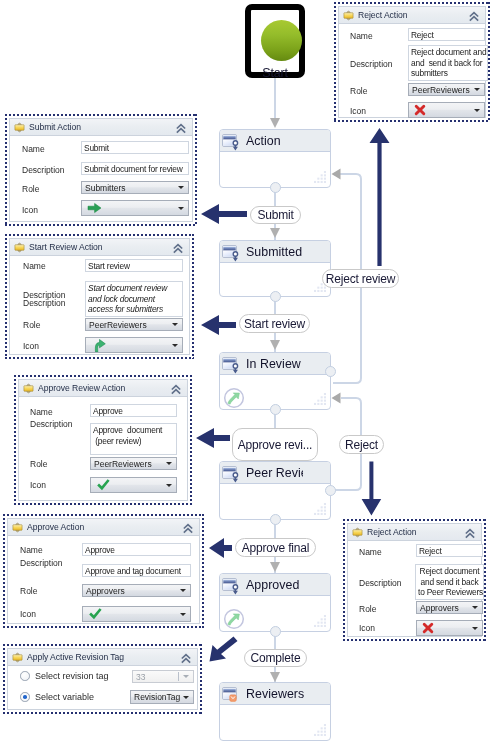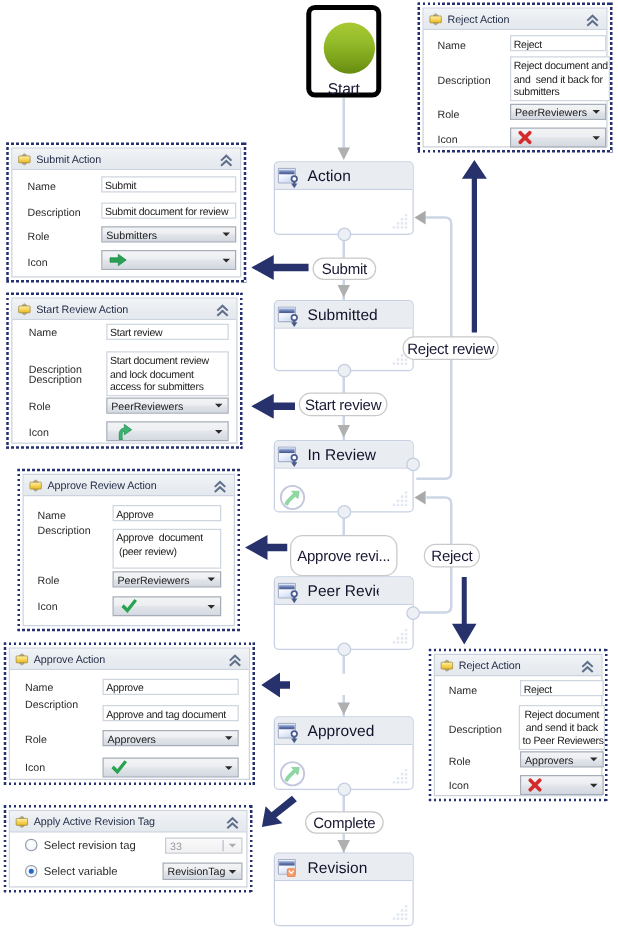--- a/index.html
+++ b/index.html
@@ -28,21 +28,21 @@
   .ln{position:absolute;background:#ccd6e6;}
   .tri{position:absolute;width:0;height:0;border-left:5px solid transparent;
        border-right:5px solid transparent;border-top:10px solid #b0b0b0;}
 
   
   .navyarrow{position:absolute;}
   .conn{position:absolute;}
   .tri-left{position:absolute;}
 
   
-  .startbox{position:absolute;box-sizing:border-box;border:4px solid #000000;
+  .startbox{position:absolute;box-sizing:border-box;border:6px solid #000000;
             border-radius:7px;background:#ffffff;}
   .startcircle{position:absolute;left:9.5px;top:10px;width:41px;height:41px;border-radius:50%;
             background:linear-gradient(to bottom,#a8c932 0%,#95bd2b 35%,#7aa119 75%,#658a10 100%);}
   .startlbl{position:absolute;left:0;right:0;top:56px;text-align:center;
             font-size:12.5px;color:#191935;letter-spacing:-0.2px;}
 
   
   .sicon{flex:0 0 17px;margin-top:4px;}
   .actionbadge{position:absolute;}
 
@@ -378,41 +378,42 @@
               <stop offset="60%" stop-color="#5f73a8"></stop>
               <stop offset="100%" stop-color="#46578f"></stop>
             </linearGradient>
             <linearGradient id="sgw2" x1="0.1" y1="0" x2="0.9" y2="1">
               <stop offset="0%" stop-color="#fdfdff"></stop>
               <stop offset="50%" stop-color="#e4ebfb"></stop>
               <stop offset="100%" stop-color="#c9d5ef"></stop>
             </linearGradient>
           </defs>
         </svg>
-    <span class="lbl">Revision</span>
+    <span class="lbl">Reviewers</span>
   </div>
   <svg class="grip" width="12" height="12" viewBox="0 0 11.6 11.6">
         <g fill="#e3e7f2">
           <rect x="9.6" y="0.0" width="2" height="2"></rect>
           <rect x="6.4" y="3.2" width="2" height="2"></rect>
           <rect x="9.6" y="3.2" width="2" height="2"></rect>
           <rect x="3.2" y="6.4" width="2" height="2"></rect>
           <rect x="6.4" y="6.4" width="2" height="2"></rect>
           <rect x="9.6" y="6.4" width="2" height="2"></rect>
           <rect x="0.0" y="9.6" width="2" height="2"></rect>
           <rect x="3.2" y="9.6" width="2" height="2"></rect>
           <rect x="6.4" y="9.6" width="2" height="2"></rect>
           <rect x="9.6" y="9.6" width="2" height="2"></rect>
         </g>
       </svg>
 </div>
 
 <div class="pill" style="left:250px;top:206px;width:51px;height:18px;">Submit</div>
 <div class="pill" style="left:239px;top:314px;width:71px;height:19px;">Start review</div>
 <div class="pill" style="left:232px;top:428px;width:86px;height:33px;">Approve revi...</div>
+<div class="pill" style="left:235px;top:538px;width:81px;height:19px;">Approve final</div>
 <div class="pill" style="left:244px;top:649px;width:63px;height:18px;">Complete</div>
 <div class="pill" style="left:322px;top:269px;width:77px;height:19px;">Reject review</div>
 <div class="pill" style="left:339px;top:435px;width:45px;height:19px;">Reject</div>
 
 <svg class="navyarrow" style="left:201px;top:204px;" width="46" height="20" viewBox="0 0 46 20">
       <path d="M46 7 L18 7 L18 0 L0 10 L18 20 L18 13 L46 13 Z" fill="#27326d"></path>
     </svg>
 <svg class="navyarrow" style="left:201px;top:315px;" width="35" height="20" viewBox="0 0 35 20">
       <path d="M35 7 L18 7 L18 0 L0 10 L18 20 L18 13 L35 13 Z" fill="#27326d"></path>
     </svg>
@@ -496,21 +497,21 @@
             <g fill="none" stroke="#61708a" stroke-width="1.5" stroke-linejoin="miter">
               <path d="M1.2 5.0 L5 1.4 L8.8 5.0"></path>
               <path d="M1.2 8.8 L5 5.2 L8.8 8.8"></path>
             </g>
           </svg>
   </div>
   <div class="row" style="left:13px;top:22px;">Name</div>
   <div class="fld" style="left:75px;top:20px;width:98px;height:13px;">Start review</div>
   <div class="row dbl" style="left:13px;top:53px;white-space:pre-line;line-height:7.5px;">Description
 Description</div>
-  <div class="fld" style="left:75px;top:42px;width:98px;height:36px;">Start document review
+  <div class="fld" style="left:75px;top:42px;width:98px;height:36px;font-style:italic;">Start document review
 and lock document
 access for submitters</div>
   <div class="row" style="left:13px;top:81px;">Role</div>
   <div class="combo" style="left:75px;top:79px;width:98px;height:13px;">
           <span>PeerReviewers</span>
           <span class="arw"></span>
         </div>
   <div class="row" style="left:13px;top:102px;">Icon</div>
   <div class="combo" style="left:75px;top:98px;width:98px;height:16px;">
           <svg class="gicon" width="15" height="15" viewBox="0 0 15 15">

